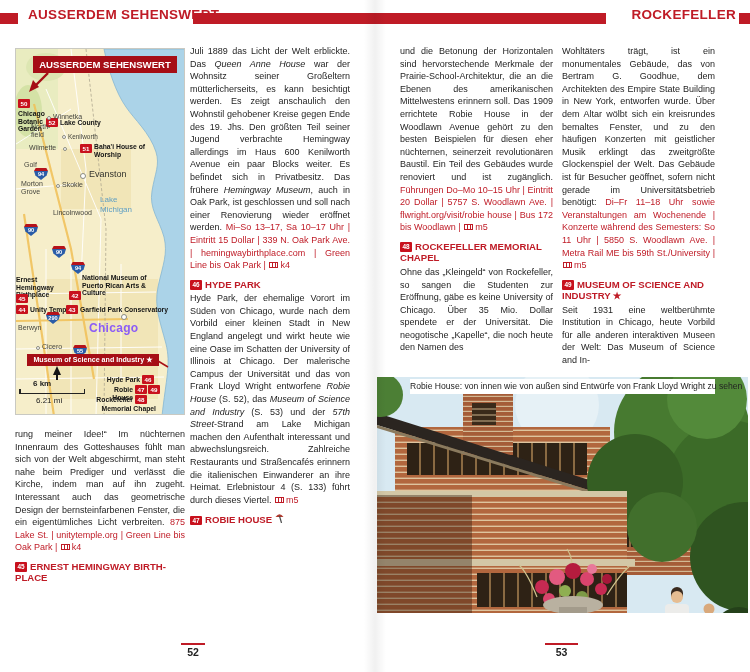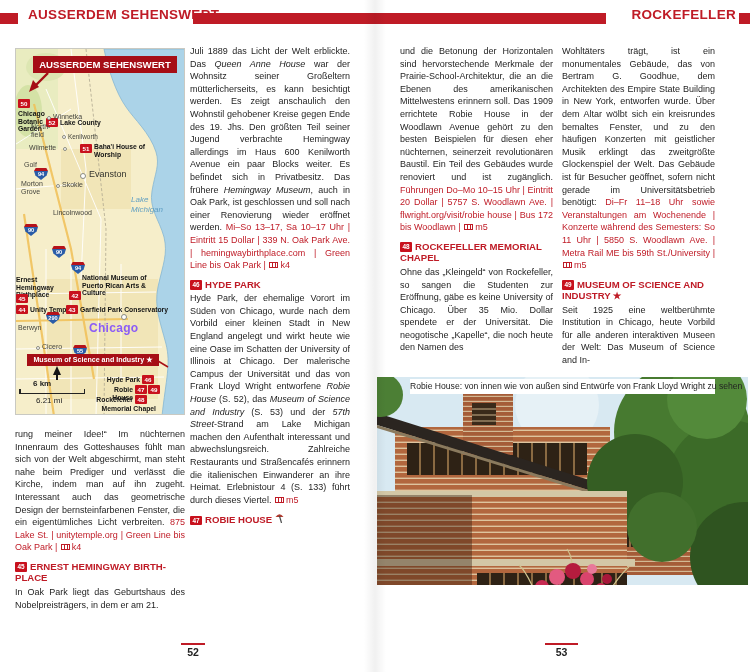--- a/index.html
+++ b/index.html
@@ -25,21 +25,21 @@
   .map-banner{position:absolute;left:17px;top:7px;width:144px;height:17px;background:#a60e16;color:#fff;font-weight:bold;font-size:9.6px;text-align:center;line-height:17px;letter-spacing:0}
   .msi-banner{position:absolute;left:11px;top:305px;width:132px;height:12px;background:#a60e16;color:#fff;font-weight:bold;font-size:7.1px;text-align:center;line-height:12px}
   .star-w::before{content:"★";margin-left:2px}
   .town{position:absolute;font-size:7px;color:#45453e;line-height:7.6px}
   .town.small{font-size:6.4px}
   .evanston{position:absolute;font-size:9px;font-weight:normal;color:#34342e}
   .chitown{position:absolute;font-size:12px;font-weight:bold;color:#8b5cf6;letter-spacing:.3px}
   .poi{position:absolute;font-size:6.8px;font-weight:bold;color:#141414;line-height:7.6px}
   .poi.right{text-align:right}
   .msq{position:absolute;width:12px;height:9px;background:#c8111d;color:#fff;font-size:6.2px;font-weight:bold;text-align:center;line-height:9px;border-radius:1px}
-  .lake-label{position:absolute;left:115px;top:146px;width:48px;font-size:8px;font-style:italic;color:#5f9ec2;line-height:9.5px}
+  .lake-label{position:absolute;left:84px;top:146px;width:48px;font-size:8px;color:#5f9ec2;line-height:9.5px}
   .dot{position:absolute;width:4px;height:4px;border:1px solid #8a8a80;background:#fff;border-radius:50%}
   .dot.big{width:6px;height:6px}
   .shield{position:absolute;width:14px;height:12px;background:linear-gradient(180deg,#b5121b 0,#b5121b 3px,#2a5ca8 3px);clip-path:polygon(12% 0,88% 0,100% 25%,90% 62%,50% 100%,10% 62%,0 25%);color:#fff;font-size:5.6px;font-weight:bold;text-align:center;line-height:1;padding-top:4px}
   .north{position:absolute;left:37px;top:317px;width:0;height:0;border-left:4px solid transparent;border-right:4px solid transparent;border-bottom:9px solid #151515}
   .north::after{content:"";position:absolute;left:-1px;top:9px;width:2px;height:5px;background:#151515}
   .scale-km{position:absolute;left:17px;top:330px;font-size:8px;font-weight:bold;color:#222}
   .scale-mi{position:absolute;left:20px;top:347px;font-size:8px;color:#222}
   .scaleline{position:absolute;left:3px;top:344px;width:66px;border-top:1.5px solid #222}
   .scaleline::before,.scaleline::after{content:"";position:absolute;top:-5px;width:1.5px;height:5px;background:#222}
   .scaleline::before{left:0}
@@ -53,21 +53,21 @@
   .c3{left:562px;top:45px;width:153px;height:330px}
   .body-p{margin:0}
   .run-i{font-style:italic}
   .run-a,.run-m{color:#bf1b26}
   .sec-h{margin:7px 0 2px;font-size:9.6px;font-weight:bold;color:#bf1b26;line-height:11.5px;text-align:left}
   .hsq{display:inline-block;width:12px;height:9.5px;background:#c8111d;color:#fff;font-size:6.4px;font-weight:bold;text-align:center;line-height:9.5px;border-radius:1px;margin-right:3px;vertical-align:.5px}
   .map-icon{display:inline-block;width:9px;height:6px;border:1px solid #bf1b26;margin:0 2px 0 1px;background:linear-gradient(90deg,transparent 2px,#bf1b26 2px 3px,transparent 3px 5px,#bf1b26 5px 6px,transparent 6px)}
   .parasol{display:inline-block;margin-left:3px}
 
   
-  .photo{position:absolute;left:377px;top:377px;width:371px;height:208px;overflow:hidden;background:#bef264}
+  .photo{position:absolute;left:377px;top:377px;width:371px;height:236px;overflow:hidden;background:#bef264}
   .caption{position:absolute;left:33px;top:2px;width:305px;height:15px;background:#fff;font-size:8.6px;color:#222;text-align:center;line-height:15px;white-space:nowrap}
 
   
   .pn-rule{position:absolute;top:643px;height:2px;background:#bf1b26}
   .pnr-l{left:181px;width:24px}
   .pnr-r{left:545px;width:33px}
   .pn{position:absolute;top:646px;font-size:10.5px;font-weight:bold;color:#222;text-align:center}
   .pn-l{left:181px;width:24px}
   .pn-r{left:545px;width:33px}
 </style>
@@ -187,40 +187,39 @@
     <span class="msq" style="left:132px;top:336px">49</span>
 
     <span class="poi right" style="left:76px;top:347px;width:41px">Rockefeller</span>
     <span class="msq" style="left:119px;top:346px">48</span>
     <span class="poi right" style="left:58px;top:356px;width:82px">Memorial Chapel</span>
   </div>
 
   <div class="col c0">
       <p class="body-p"><span class="run-n">rung meiner Idee!“ Im nüchternen Innenraum des Gotteshauses fühlt man sich von der Welt abgeschirmt, man steht nahe beim Prediger und verlässt die Kirche, indem man auf ihn zugeht. Interessant auch das geometrische Design der bernsteinfarbenen Fenster, die ein eigentümliches Licht verbreiten. </span><span class="run-a">875 Lake St. | unitytemple.org | Green Line bis Oak Park | </span><span class="map-icon"></span><span class="run-m">k4</span></p>
       <div class="sec-h"><span class="hsq">45</span>ERNEST HEMINGWAY BIRTH-PLACE</div>
-      <p class="body-p"><span class="run-n">In Oak Park liegt das Geburtshaus des Nobelpreisträgers, in dem er am 21.</span></p>
     </div>
   <div class="col c1">
       <p class="body-p"><span class="run-n">Juli 1889 das Licht der Welt erblickte. Das </span><span class="run-i">Queen Anne House</span><span class="run-n"> war der Wohnsitz seiner Großeltern mütterlicherseits, es kann besichtigt werden. Es zeigt anschaulich den Wohnstil gehobener Kreise gegen Ende des 19. Jhs. Den größten Teil seiner Jugend verbrachte Hemingway allerdings im Haus 600 Kenilworth Avenue ein paar Blocks weiter. Es befindet sich in Privatbesitz. Das frühere </span><span class="run-i">Hemingway Museum</span><span class="run-n">, auch in Oak Park, ist geschlossen und soll nach einer Renovierung wieder eröffnet werden. </span><span class="run-a">Mi–So 13–17, Sa 10–17 Uhr | Eintritt 15 Dollar | 339 N. Oak Park Ave. | hemingwaybirthplace.com | Green Line bis Oak Park | </span><span class="map-icon"></span><span class="run-m">k4</span></p>
       <div class="sec-h"><span class="hsq">46</span>HYDE PARK</div>
       <p class="body-p"><span class="run-n">Hyde Park, der ehemalige Vorort im Süden von Chicago, wurde nach dem Vorbild einer kleinen Stadt in New England angelegt und wirkt heute wie eine Oase im Schatten der University of Illinois at Chicago. Der malerische Campus der Universität und das von Frank Lloyd Wright entworfene </span><span class="run-i">Robie House</span><span class="run-n"> (S. 52), das </span><span class="run-i">Museum of Science and Industry</span><span class="run-n"> (S. 53) und der </span><span class="run-i">57th Street</span><span class="run-n">-Strand am Lake Michigan machen den Aufenthalt interessant und abwechslungsreich. Zahlreiche Restaurants und Straßencafés erinnern die italienischen Einwanderer an ihre Heimat. Erlebnistour 4 (S. 133) führt durch dieses Viertel. </span><span class="map-icon"></span><span class="run-m">m5</span></p>
       <div class="sec-h"><span class="hsq">47</span>ROBIE HOUSE<span class="parasol"><svg width="9" height="10" viewBox="0 0 9 10">
             <path d="M0.5,4 Q4.5,-1.5 8.5,4 Z" fill="#b03a2e"></path>
             <path d="M4.5,3 L6.5,10" stroke="#4a4a4a" stroke-width="1.2" fill="none"></path>
           </svg></span></div>
     </div>
   <div class="col c2">
       <p class="body-p"><span class="run-n">und die Betonung der Horizontalen sind hervorstechende Merkmale der Prairie-School-Architektur, die an die Ebenen des amerikanischen Mittelwestens erinnern soll. Das 1909 errichtete Robie House in der Woodlawn Avenue gehört zu den besten Beispielen für diesen eher nüchternen, seinerzeit revolutionären Baustil. Ein Teil des Gebäudes wurde renoviert und ist zugänglich. </span><span class="run-a">Führungen Do–Mo 10–15 Uhr | Eintritt 20 Dollar | 5757 S. Woodlawn Ave. | flwright.org/visit/robie house | Bus 172 bis Woodlawn | </span><span class="map-icon"></span><span class="run-m">m5</span></p>
       <div class="sec-h"><span class="hsq">48</span>ROCKEFELLER MEMORIAL CHAPEL</div>
       <p class="body-p"><span class="run-n">Ohne das „Kleingeld“ von Rockefeller, so sangen die Studenten zur Eröffnung, gäbe es keine University of Chicago. Über 35 Mio. Dollar spendete er der Universität. Die neogotische „Kapelle“, die noch heute den Namen des</span></p>
     </div>
   <div class="col c3">
       <p class="body-p"><span class="run-n">Wohltäters trägt, ist ein monumentales Gebäude, das von Bertram G. Goodhue, dem Architekten des Empire State Building in New York, entworfen wurde. Über dem Altar wölbt sich ein kreisrundes bemaltes Fenster, und zu den häufigen Konzerten mit geistlicher Musik erklingt das zweitgrößte Glockenspiel der Welt. Das Gebäude ist für Besucher geöffnet, sofern nicht gerade im Universitätsbetrieb benötigt: </span><span class="run-a">Di–Fr 11–18 Uhr sowie Veranstaltungen am Wochenende | Konzerte während des Semesters: So 11 Uhr | 5850 S. Woodlawn Ave. | Metra Rail ME bis 59th St./University | </span><span class="map-icon"></span><span class="run-m">m5</span></p>
       <div class="sec-h"><span class="hsq">49</span>MUSEUM OF SCIENCE AND INDUSTRY<span class="star-w"></span></div>
-      <p class="body-p"><span class="run-n">Seit 1925 eine weltberühmte Institution in Chicago, heute Vorbild für alle anderen interaktiven Museen der Welt: Das Museum of Science and In-</span></p>
+      <p class="body-p"><span class="run-n">Seit 1931 eine weltberühmte Institution in Chicago, heute Vorbild für alle anderen interaktiven Museen der Welt: Das Museum of Science and In-</span></p>
     </div>
 
   <div class="photo">
     <svg width="371" height="268" viewBox="0 0 371 268">
       <defs>
         <pattern id="bk1" width="10" height="6" patternUnits="userSpaceOnUse">
           <rect width="10" height="6" fill="#b2673e"></rect>
           <rect y="4.6" width="10" height="1.4" fill="#dec49e"></rect>
         </pattern>
         <pattern id="bk2" width="10" height="5" patternUnits="userSpaceOnUse">

